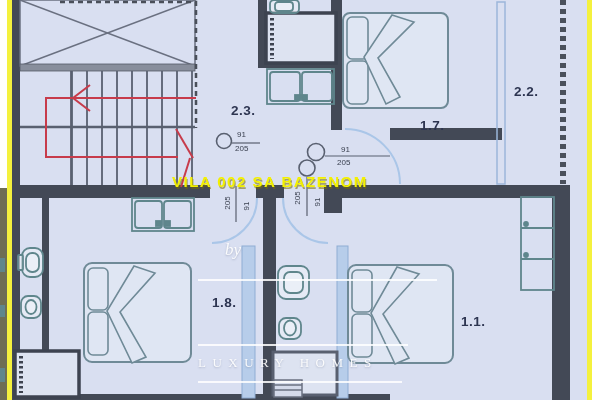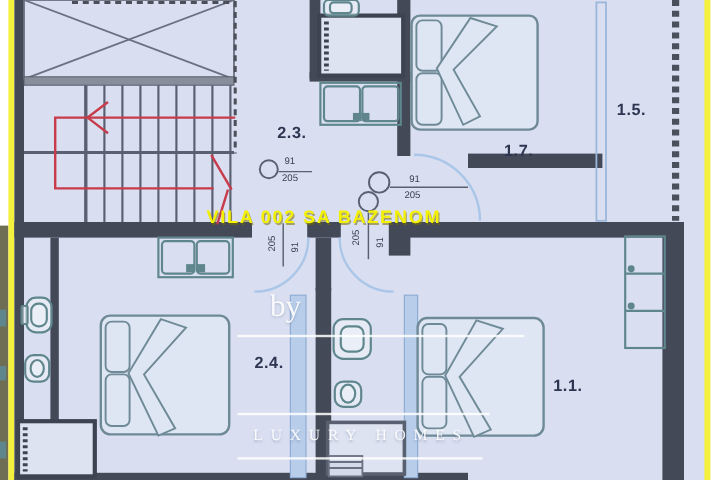--- a/index.html
+++ b/index.html
@@ -170,37 +170,37 @@
       <circle cx="316" cy="152" r="8.5" stroke-width="1.6"></circle>
       <line x1="325" y1="156" x2="390" y2="156" stroke-width="1.2"></line>
       <circle cx="307" cy="168" r="8" stroke-width="1.6"></circle>
       <line x1="307" y1="177" x2="307" y2="216" stroke-width="1.2"></line>
       <line x1="236" y1="186" x2="236" y2="222" stroke-width="1.2"></line>
     </g>
   </svg>
 
   <div class="room-label" style="left:231px;top:103px">2.3.</div>
   <div class="room-label" style="left:420px;top:118px">1.7.</div>
-  <div class="room-label" style="left:514px;top:84px">1.5.</div>
+  <div class="room-label" style="left:514px;top:84px">2.2.</div>
   <div class="room-label" style="left:461px;top:314px">1.1.</div>
-  <div class="room-label" style="left:212px;top:295px">2.4.</div>
+  <div class="room-label" style="left:212px;top:295px">1.8.</div>
 
   <div class="dim" style="left:237px;top:130px">91</div>
   <div class="dim" style="left:235px;top:144px">205</div>
 
   <div class="dim" style="left:341px;top:145px">91</div>
   <div class="dim" style="left:337px;top:158px">205</div>
 
   <div class="dim-v" style="left:297px;top:198px">205</div>
   <div class="dim-v" style="left:317px;top:202px">91</div>
 
   <div class="dim-v" style="left:227px;top:203px">205</div>
   <div class="dim-v" style="left:246px;top:206px">91</div>
 
   <div class="yellow-title" style="left:172px;top:173px;font-size:15px;letter-spacing:1.5px">VILA 002 SA BAZENOM</div>
 
-  <div class="wm" style="left:225px;top:240px;font-size:26px;">by</div>
+  <div class="wm" style="left:225px;top:240px;font-size:17px;font-style:italic">by</div>
   <div class="wm-rule" style="left:198px;top:279px;width:239px"></div>
   <div class="wm-rule" style="left:198px;top:344px;width:210px"></div>
-  <div class="wm" style="left:198px;top:355px;width:206px;font-size:13px;letter-spacing:6.5px;text-align:center">LUXURY HOMES</div>
+  <div class="wm" style="left:198px;top:355px;width:206px;font-size:13px;letter-spacing:6.5px;text-align:left">LUXURY HOMES</div>
   <div class="wm-rule" style="left:198px;top:381px;width:204px"></div>
 
 </div>
 
 </body></html>

